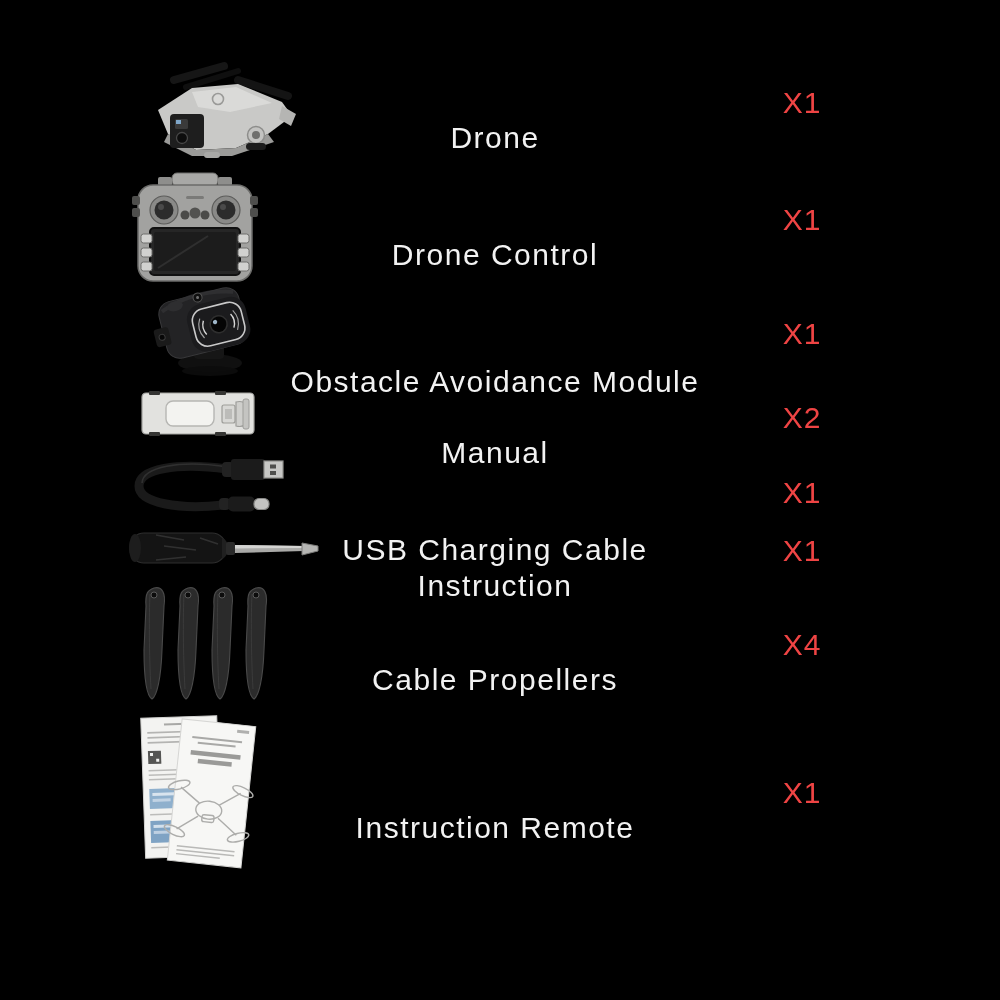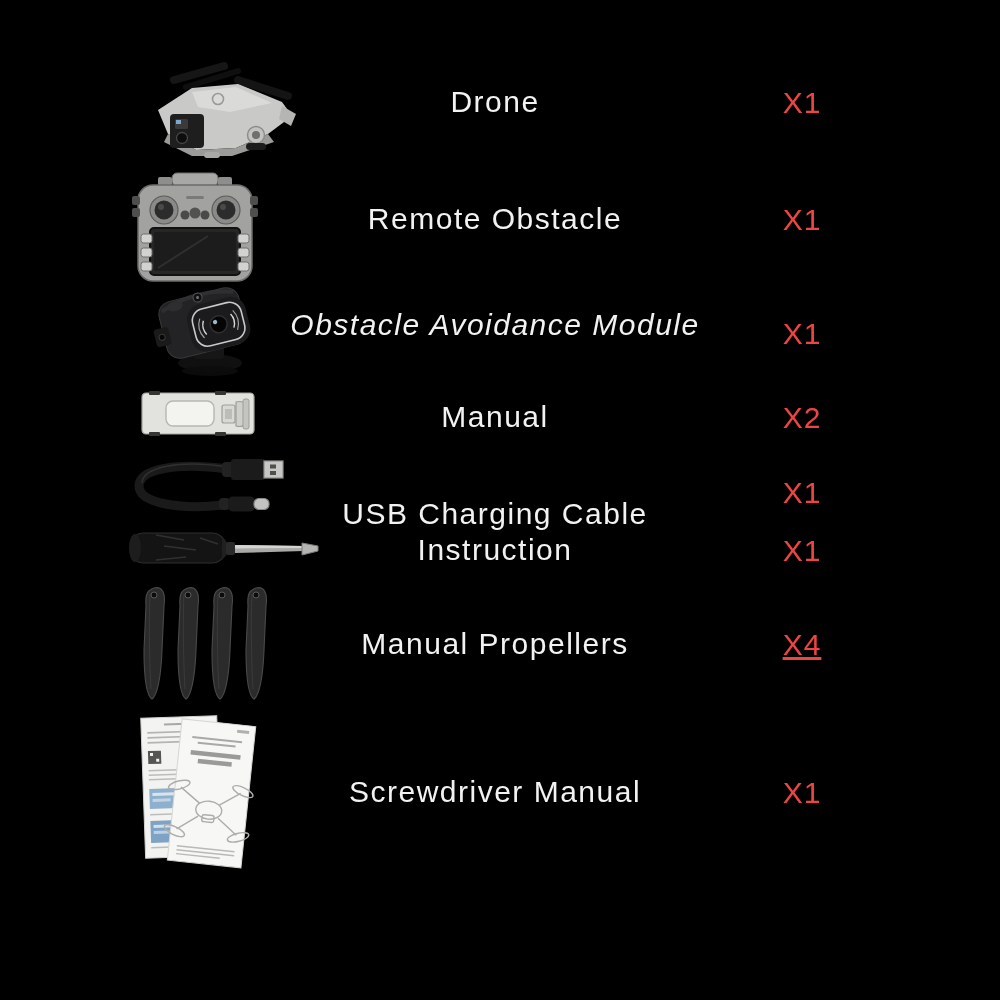--- a/index.html
+++ b/index.html
@@ -4,21 +4,21 @@
 <style>
   html,body{margin:0;padding:0;background:#000;}
   .stage{
     position:relative;width:1000px;height:1000px;background:#000000;
     font-family:"Liberation Sans","DejaVu Sans",sans-serif;overflow:hidden;
   }
   .row{position:absolute;left:0;width:1000px;}
   .item-name{
     position:absolute;left:250px;width:490px;text-align:center;
     color:#f2f2f2;font-size:30px;font-weight:300;letter-spacing:1.5px;
-    line-height:36px;white-space:nowrap;
+    line-height:36px;white-space:nowrap;margin-top:36px;
   }
   .item-qty{
     position:absolute;left:762px;width:80px;text-align:center;
     color:#ef4444;font-size:30px;font-weight:300;letter-spacing:1px;
     line-height:36px;
   }
   .img-box{position:absolute;}
   .img-box svg{display:block;width:100%;height:100%;}
 </style>
 </head>
@@ -77,21 +77,21 @@
         <rect x="24" y="60" width="82" height="39" rx="2" fill="#1c1c1c"></rect>
         <path d="M28,96 L78,64" stroke="#343434" stroke-width="2" opacity="0.8"></path>
         <rect x="11" y="62" width="11" height="9" rx="2.5" fill="#d2d2d0" stroke="#6f6f6d" stroke-width="1"></rect>
         <rect x="11" y="76" width="11" height="9" rx="2.5" fill="#d2d2d0" stroke="#6f6f6d" stroke-width="1"></rect>
         <rect x="11" y="90" width="11" height="9" rx="2.5" fill="#d2d2d0" stroke="#6f6f6d" stroke-width="1"></rect>
         <rect x="108" y="62" width="11" height="9" rx="2.5" fill="#d2d2d0" stroke="#6f6f6d" stroke-width="1"></rect>
         <rect x="108" y="76" width="11" height="9" rx="2.5" fill="#d2d2d0" stroke="#6f6f6d" stroke-width="1"></rect>
         <rect x="108" y="90" width="11" height="9" rx="2.5" fill="#d2d2d0" stroke="#6f6f6d" stroke-width="1"></rect>
       </svg>
     </div>
-    <div class="item-name" style="top:201px;">Remote Obstacle</div>
+    <div class="item-name" style="top:201px;">Drone Control</div>
     <div class="item-qty" style="top:202px;">X1</div>
   </div>
 
   <div class="row">
     <div class="img-box" style="left:152px;top:283px;width:118px;height:95px;">
       <svg viewBox="0 0 118 95">
         <ellipse cx="58" cy="80" rx="32" ry="9" fill="#101010"></ellipse>
         <rect x="42" y="60" width="30" height="16" rx="4" fill="#161616"></rect>
         <g transform="rotate(-14 55 40)">
           <rect x="10" y="10" width="82" height="58" rx="13" fill="#232325" stroke="#39393b" stroke-width="1"></rect>
@@ -106,21 +106,21 @@
           <circle cx="66" cy="44" r="8.5" fill="#050505" stroke="#2f2f2f" stroke-width="1.5"></circle>
           <circle cx="63" cy="41" r="2.2" fill="#9fb6c8"></circle>
           <path d="M52,37 Q48,44 52,51" stroke="#d8d8d8" stroke-width="1.4" fill="none"></path>
           <path d="M49,34 Q43,44 49,54" stroke="#d8d8d8" stroke-width="1.2" fill="none" opacity="0.7"></path>
           <path d="M80,37 Q84,44 80,51" stroke="#d8d8d8" stroke-width="1.4" fill="none"></path>
           <path d="M83,34 Q89,44 83,54" stroke="#d8d8d8" stroke-width="1.2" fill="none" opacity="0.7"></path>
         </g>
         <ellipse cx="58" cy="88" rx="28" ry="5" fill="#0c0c0c" opacity="0.9"></ellipse>
       </svg>
     </div>
-    <div class="item-name" style="top:307px;font-style:italic;">Obstacle Avoidance Module</div>
+    <div class="item-name" style="top:328px;">Obstacle Avoidance Module</div>
     <div class="item-qty" style="top:316px;">X1</div>
   </div>
 
   <div class="row">
     <div class="img-box" style="left:140px;top:389px;width:120px;height:50px;">
       <svg viewBox="0 0 120 50">
         <rect x="2" y="4" width="112" height="41" rx="4" fill="#e2e2df" stroke="#a3a3a0" stroke-width="1.2"></rect>
         <rect x="9" y="2" width="11" height="4" rx="1" fill="#353533"></rect>
         <rect x="75" y="2" width="11" height="4" rx="1" fill="#353533"></rect>
         <rect x="9" y="43" width="11" height="4" rx="1" fill="#353533"></rect>
@@ -178,22 +178,22 @@
         <g id="blade">
           <path d="M18,4 C26,2 30,9 28,22 L26,66 C25,94 21,112 16,115 C11,112 8,94 8,66 L10,22 C9,9 12,6 18,4 Z" fill="#2b2b2b" stroke="#4a4a4a" stroke-width="1.1"></path>
           <path d="M14,10 C13,30 13,70 15,105" stroke="#3f3f3f" stroke-width="1" fill="none" opacity="0.8"></path>
           <circle cx="18" cy="11" r="3" fill="#0c0c0c" stroke="#5a5a5a" stroke-width="1"></circle>
         </g>
         <use href="#blade" x="34"></use>
         <use href="#blade" x="68"></use>
         <use href="#blade" x="102"></use>
       </svg>
     </div>
-    <div class="item-name" style="top:626px;">Manual Propellers</div>
-    <div class="item-qty" style="top:627px;text-decoration:underline;">X4</div>
+    <div class="item-name" style="top:626px;">Cable Propellers</div>
+    <div class="item-qty" style="top:627px;">X4</div>
   </div>
 
   <div class="row">
     <div class="img-box" style="left:140px;top:712px;width:128px;height:162px;">
       <svg viewBox="0 0 128 162">
 
         <g transform="rotate(-2 40 70)">
           <rect x="3" y="5" width="76" height="140" fill="#f3f3f1" stroke="#d2d2d0" stroke-width="1"></rect>
           <rect x="26" y="11" width="30" height="2" fill="#a8a8a6"></rect>
           <rect x="9" y="19" width="62" height="1.6" fill="#b4b4b2"></rect>
@@ -231,17 +231,17 @@
             <ellipse cx="44" cy="124" rx="11" ry="4" transform="rotate(20 44 124)"></ellipse>
             <ellipse cx="108" cy="124" rx="11" ry="4" transform="rotate(-20 108 124)"></ellipse>
             <rect x="70" y="105" width="12" height="7" rx="2"></rect>
           </g>
           <rect x="48" y="138" width="58" height="1.4" fill="#b9b9b7"></rect>
           <rect x="48" y="142" width="58" height="1.4" fill="#b9b9b7"></rect>
           <rect x="48" y="146" width="44" height="1.4" fill="#b9b9b7"></rect>
         </g>
       </svg>
     </div>
-    <div class="item-name" style="top:774px;">Screwdriver Manual</div>
+    <div class="item-name" style="top:774px;">Instruction Remote</div>
     <div class="item-qty" style="top:775px;">X1</div>
   </div>
 
 </div>
 
 </body></html>

